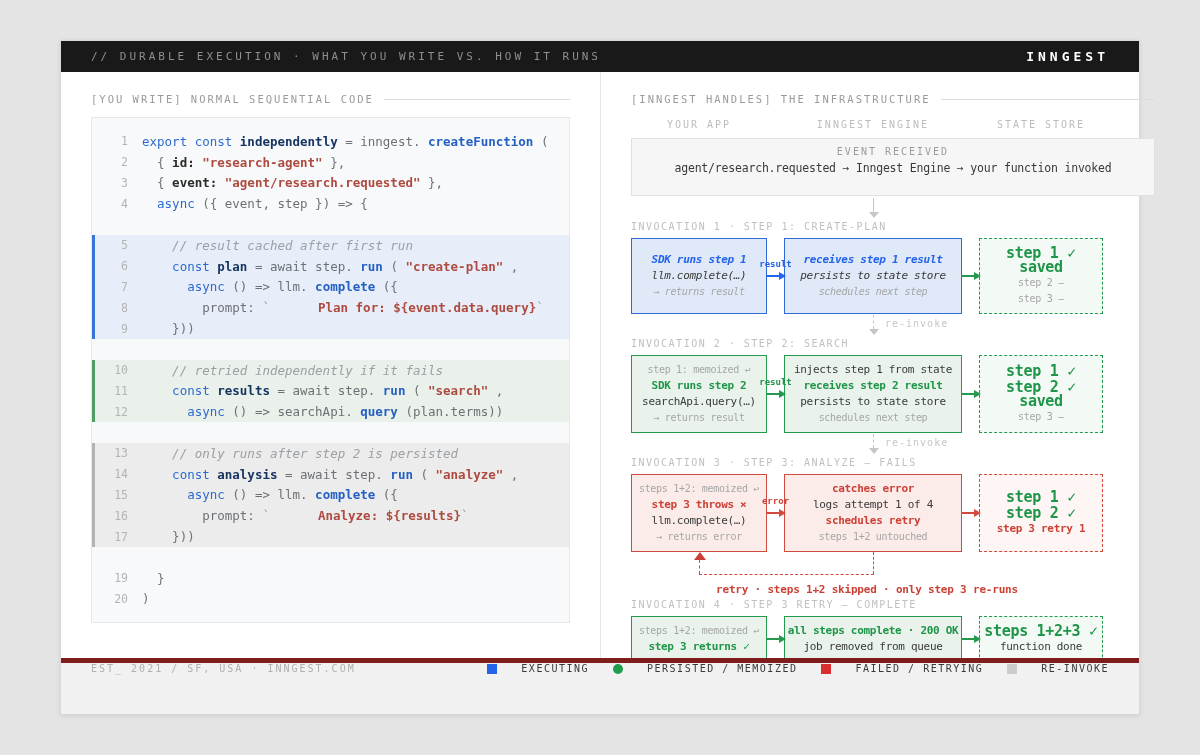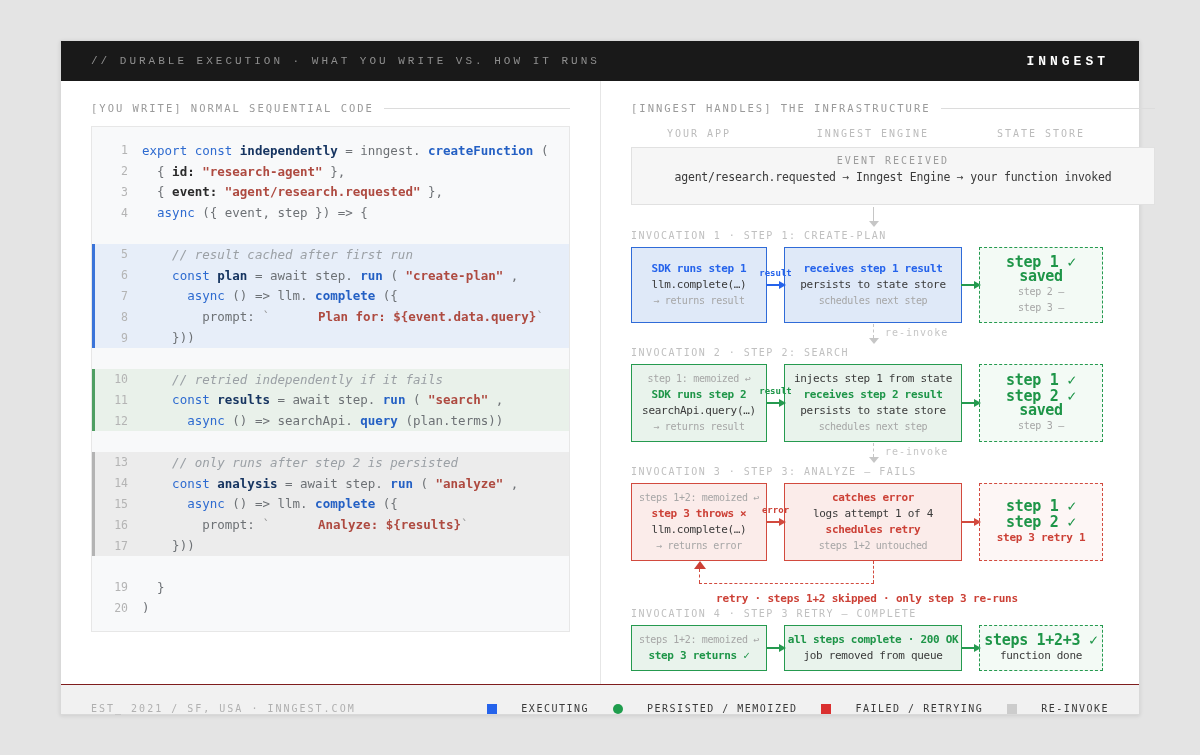--- a/index.html
+++ b/index.html
@@ -2,22 +2,22 @@
 <html><head>
 <meta charset="utf-8">
 <style>
   * { margin:0; padding:0; box-sizing:border-box; }
   html,body { width:1200px; height:755px; overflow:hidden; background:#e4e4e4;
     font-family:"DejaVu Sans Mono","Liberation Mono",monospace; }
   .card { position:absolute; left:60px; top:40px; width:1080px; height:675px;
     background:#ffffff; border:1px solid #d9d9d9; box-shadow:0 1px 4px rgba(0,0,0,.10);
     display:flex; flex-direction:column; }
   
-  .topbar { height:40px; background:#191919; display:flex; align-items:center;
-    justify-content:space-between; padding:0 30px; flex:none;font-family:Liberation Mono, monospace; }
+  .topbar { height:31px; background:#191919; display:flex; align-items:center;
+    justify-content:space-between; padding:0 30px; flex:none; }
   .topbar .sub { color:#8f8f8f; font-size:11px; letter-spacing:3px; }
   .topbar .logo { color:#ffffff; font-size:13px; font-weight:bold; letter-spacing:4px; }
   
   .content { flex:1; display:flex; min-height:0; }
   .pane-left { width:540px; flex:none; border-right:1px solid #e6e6e6; padding:21px 30px 0 30px; }
   .pane-right { flex:1; padding:21px 30px 0 30px; }
   .sec-title { display:flex; align-items:center; gap:10px; font-size:10.5px;
     letter-spacing:2px; color:#9a9a9a; white-space:nowrap; }
   .sec-title .rule { flex:1; border-top:1px solid #dcdcdc; }
   
@@ -48,21 +48,21 @@
   .event-box .es { font-size:11.5px; color:#3a3a3a; letter-spacing:-0.2px; }
   .flow-down { width:472px; height:25px; position:relative; }
   .flow-down .vl { position:absolute; left:242px; top:2px; height:15px; border-left:1px solid #c6c6c6; }
   .flow-down .vh { position:absolute; left:238px; top:16px; border-left:5px solid transparent;
     border-right:5px solid transparent; border-top:6px solid #c6c6c6; }
   .inv-label { font-size:10px; letter-spacing:1.5px; color:#c0c0c0; margin:0 0 6px; }
   .inv-row { display:grid; grid-template-columns:136px 17px 178px 17px 124px;
     width:472px; align-items:stretch; }
   .box { border:1.5px solid; display:flex; flex-direction:column; justify-content:center;
     text-align:center; padding:7px 2px; gap:2px; }
-  .v-blue  { border-color:#2f6bd8; background:#dfe9f8; }
+  .v-blue  { border-color:#2f6bd8; background:#dfe9f8;font-style:italic; }
   .v-green { border-color:#259a4f; background:#e9f3ec; }
   .v-red   { border-color:#d24a3e; background:#fbecea; }
   .v-green-dashed { border:1.5px dashed #259a4f; background:#f3faf5; }
   .v-red-dashed   { border:1.5px dashed #d24a3e; background:#fdf6f5; }
   .bl { letter-spacing:-0.3px; line-height:14px; }
   .ls-dark  { color:#3a3a3a; font-size:11px; }
   .ls-muted { color:#a6a6a6; font-size:10px; }
   .ls-green { color:#1e9548; font-size:15px; font-weight:bold; }
   .ls-red   { color:#cc4036; font-size:11px; font-weight:bold; }
   .ls-accent { font-size:11px; font-weight:bold; }
@@ -86,22 +86,22 @@
     letter-spacing:1px; color:#c6c6c6; }
   .retry-block { width:472px; height:30px; position:relative; }
   .retry-block .v1 { position:absolute; left:242px; top:0; height:22px; border-left:1.5px dashed #d24a3e; }
   .retry-block .h1 { position:absolute; left:68px; width:175px; top:22px; border-top:1.5px dashed #d24a3e; }
   .retry-block .v2 { position:absolute; left:68px; top:8px; height:14px; border-left:1.5px dashed #d24a3e; }
   .retry-block .uh { position:absolute; left:63px; top:0px; border-left:6px solid transparent;
     border-right:6px solid transparent; border-bottom:8px solid #cc4036; }
   .retry-note { width:472px; text-align:center; font-size:11px; font-weight:bold;
     color:#cc4036; letter-spacing:-0.2px; margin:1px 0 3px; }
   
-  .footer { height:30px; flex:none; background:#f1f1f1; border-top:1px solid #7f1d1d;
-    display:flex; align-items:flex-end; justify-content:space-between; padding:0 30px; }
+  .footer { height:56px; flex:none; background:#f1f1f1; border-top:5px solid #7f1d1d;
+    display:flex; align-items:flex-start; justify-content:space-between; padding:0 30px; }
   .footer .fl { font-size:10px; letter-spacing:2px; color:#b0b0b0; }
   .legend { display:flex; align-items:center; gap:24px; }
   .legend-item { display:flex; align-items:center; gap:24px; }
   .legend-item .sw { width:10px; height:10px; flex:none; }
   .legend-item .sw.circle { border-radius:50%; }
   .legend-item .lbl { font-size:10px; letter-spacing:1.5px; color:#3a3a3a; }
 </style>
 </head>
 <body>
 

